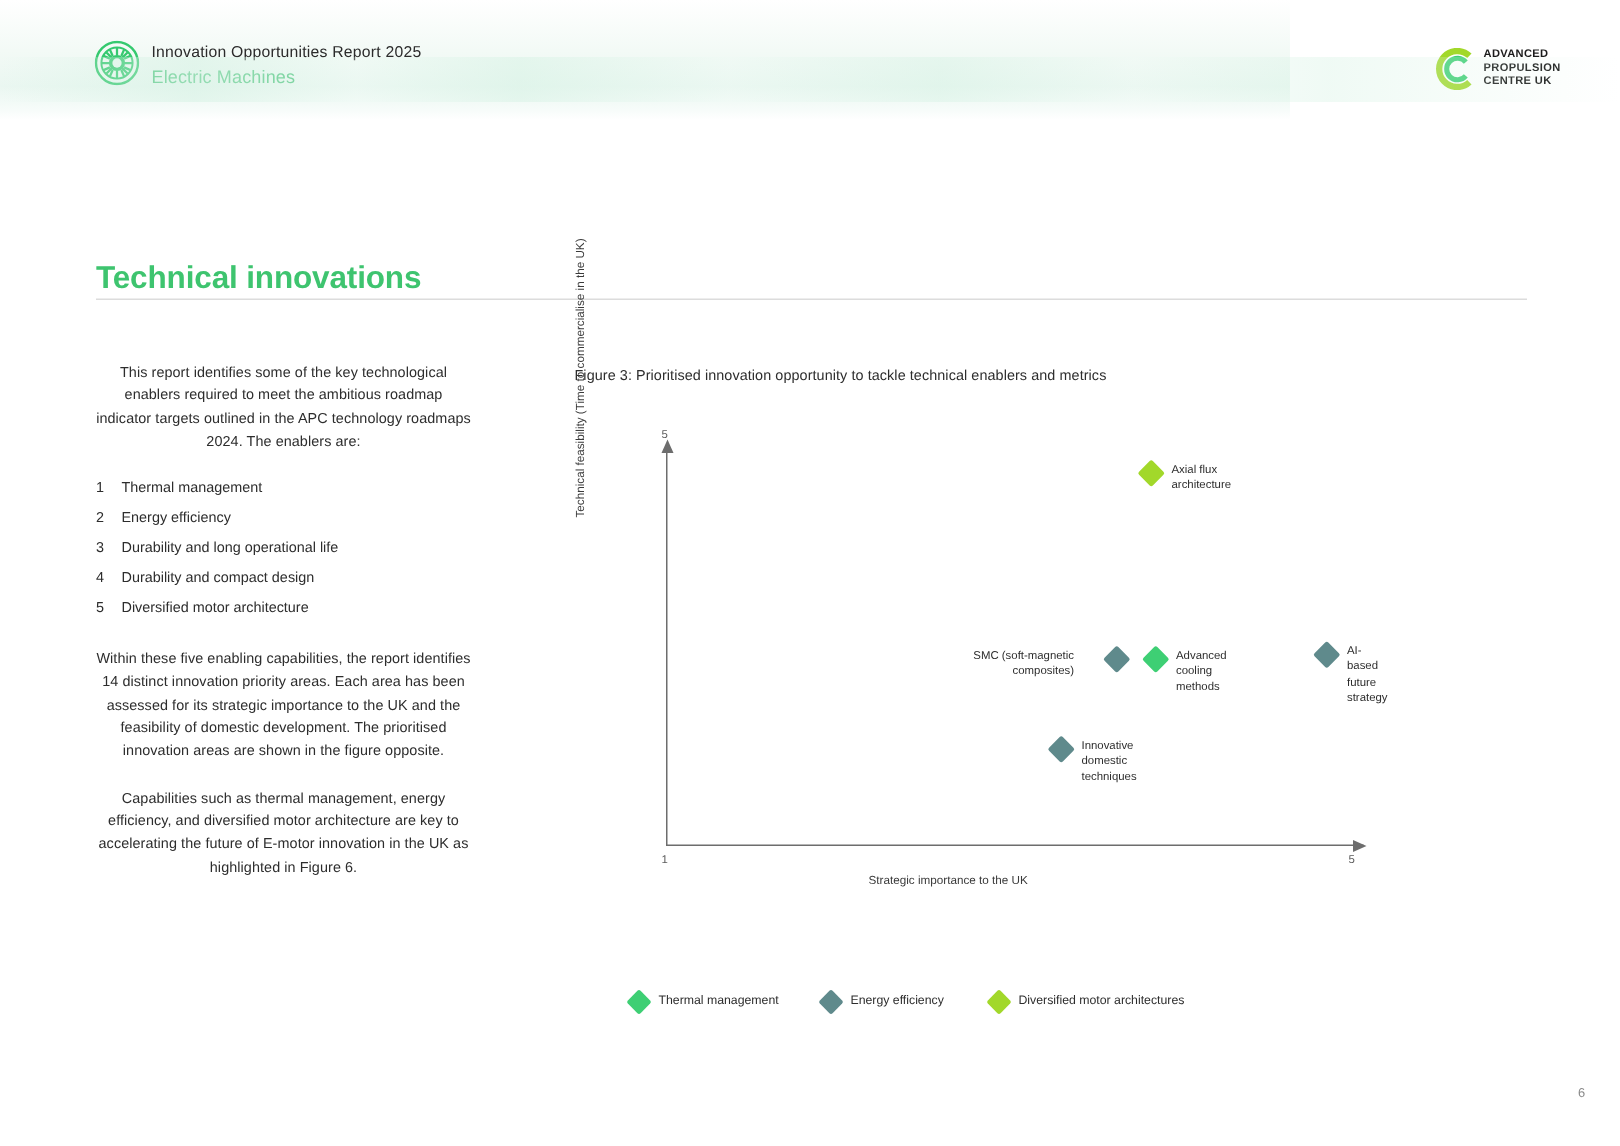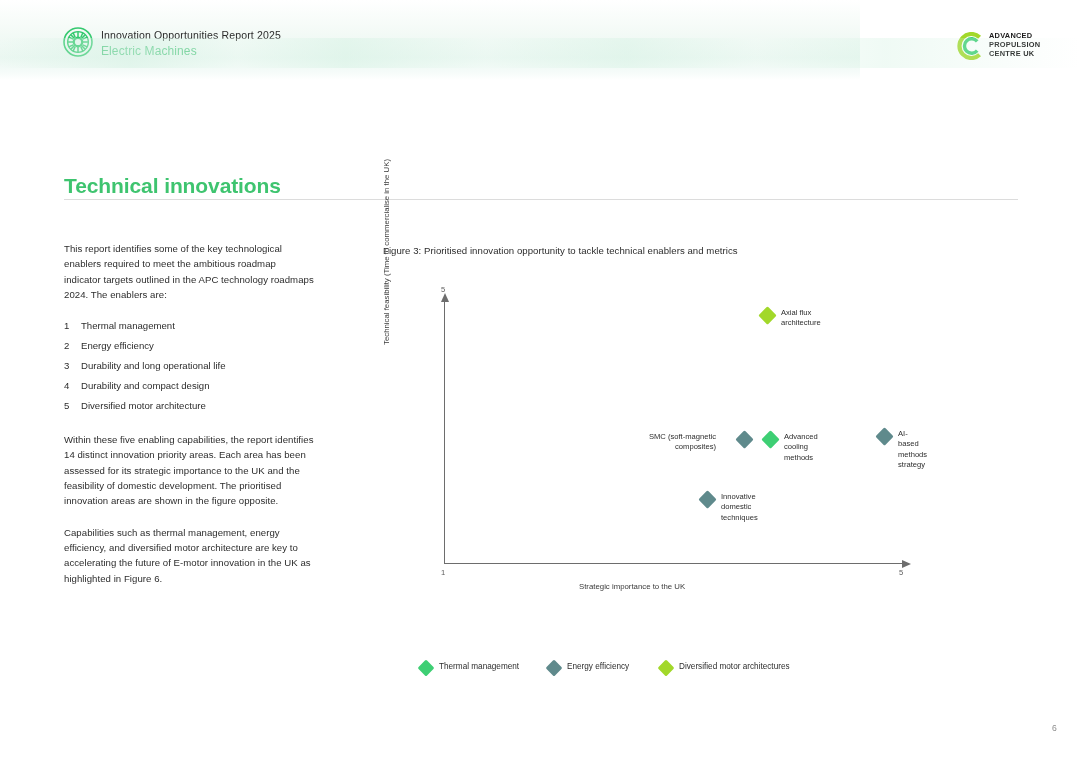--- a/index.html
+++ b/index.html
@@ -53,20 +53,21 @@
   #title-rule{
     position:absolute; left:64px; top:199px; width:954px; height:1px;
     background:#dcdcdc;
   }
 
   
   #left-col{ position:absolute; left:64px; top:241px; width:250px; }
   .para{
     font-size:9.6px; line-height:15.3px; color:#2d2d2d; margin:0 0 16px 0;
     letter-spacing:.05px;
+    text-align:center;
   }
   ol.enablers{ margin:0 0 19px 0; padding:0; list-style:none; }
   ol.enablers li{
     font-size:9.6px; line-height:15px; color:#2d2d2d; margin-bottom:5px;
     position:relative; padding-left:17px;
   }
   ol.enablers li .num{ position:absolute; left:0; top:0; }
 
   
   #figure{ position:absolute; left:383px; top:245px; width:640px; height:400px; }
@@ -246,21 +247,21 @@
 composites)</span>
         </div>
         <div class="pt" style="left: 381px; top: 148px;">
           <span class="dia" style="background: rgb(62, 207, 116);"></span>
           <span class="pt-lbl">Advanced
 cooling methods</span>
         </div>
         <div class="pt" style="left: 495px; top: 145px;">
           <span class="dia" style="background: rgb(95, 138, 140);"></span>
           <span class="pt-lbl">AI-based
-methods strategy</span>
+future strategy</span>
         </div>
         <div class="pt" style="left: 318px; top: 208px;">
           <span class="dia" style="background: rgb(95, 138, 140);"></span>
           <span class="pt-lbl">Innovative domestic
 techniques</span>
         </div>
       </div>
     <div id="legend">
         <div class="lg-item" style="left: 0px;">
           <span class="lg-dia" style="background: rgb(62, 207, 116);"></span>

